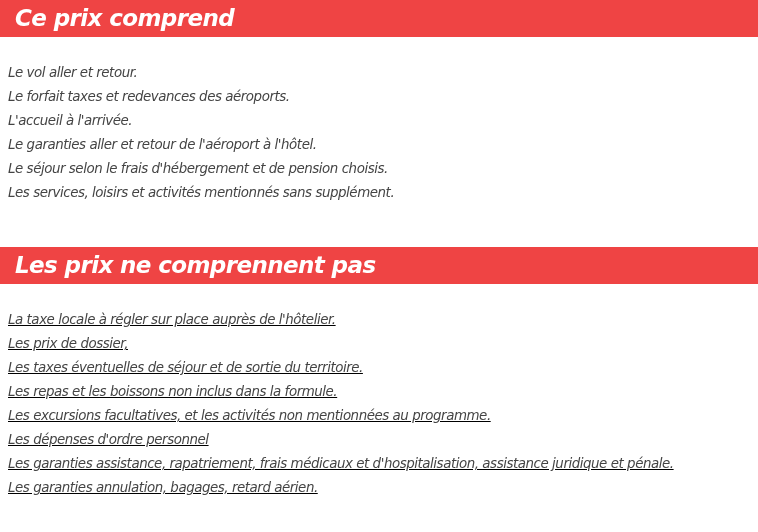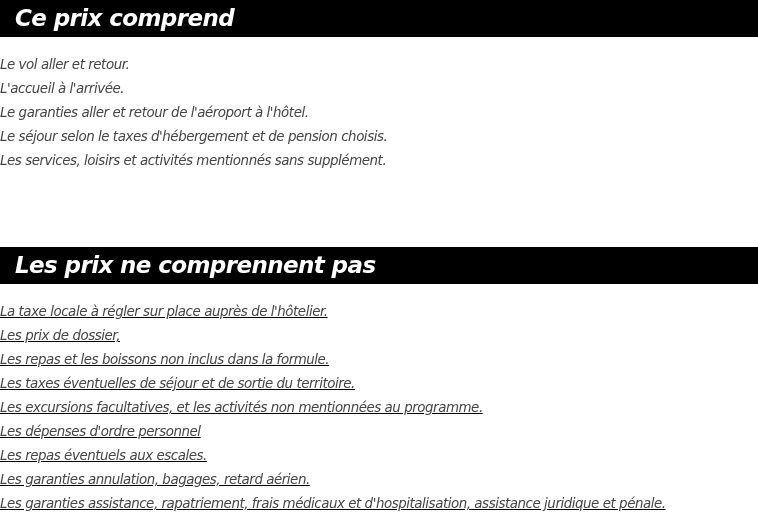--- a/index.html
+++ b/index.html
@@ -1,46 +1,46 @@
 <!DOCTYPE html>
 <html><head>
   <meta charset="utf-8">
   <style>
     html, body { margin: 0; padding: 0; background: #ffffff; }
     body { width: 758px; height: 532px; overflow: hidden; position: relative; }
     .section-header {
       position: absolute; left: 0; width: 758px; height: 37px;
-      background: #000000; color: #ffffff;
+      background: #ef4444; color: #ffffff;
       font-family: "DejaVu Sans", sans-serif; font-style: italic; font-weight: bold;
       font-size: 23px; line-height: 37px; padding-left: 15px; box-sizing: border-box;
       letter-spacing: -0.6px;
     }
-    .list { position: absolute; left: 0; margin: 0; padding: 0; list-style: none; }
+    .list { position: absolute; left: 0; margin: 8px; padding: 0; list-style: none; }
     .list li {
       font-family: "DejaVu Sans", sans-serif; font-style: italic;
       font-size: 13.4px; line-height: 24px; height: 24px; color: #444444;
       white-space: nowrap; letter-spacing: -0.45px;
     }
   </style>
 </head>
 <body>
 
 <div class="section-header" style="top:0;">Ce prix comprend</div>
 <ul class="list" style="top:53px;">
   <li>Le vol aller et retour.</li>
+  <li>Le forfait taxes et redevances des aéroports.</li>
   <li>L'accueil à l'arrivée.</li>
   <li>Le garanties aller et retour de l'aéroport à l'hôtel.</li>
-  <li>Le séjour selon le taxes d'hébergement et de pension choisis.</li>
+  <li>Le séjour selon le frais d'hébergement et de pension choisis.</li>
   <li>Les services, loisirs et activités mentionnés sans supplément.</li>
 </ul>
 
 <div class="section-header" style="top:247px;">Les prix ne comprennent pas</div>
 <ul class="list" style="top:300px;text-decoration:underline;">
   <li>La taxe locale à régler sur place auprès de l'hôtelier.</li>
   <li>Les prix de dossier,</li>
+  <li>Les taxes éventuelles de séjour et de sortie du territoire.</li>
   <li>Les repas et les boissons non inclus dans la formule.</li>
-  <li>Les taxes éventuelles de séjour et de sortie du territoire.</li>
   <li>Les excursions facultatives, et les activités non mentionnées au programme.</li>
   <li>Les dépenses d'ordre personnel</li>
-  <li>Les repas éventuels aux escales.</li>
+  <li>Les garanties assistance, rapatriement, frais médicaux et d'hospitalisation, assistance juridique et pénale.</li>
   <li>Les garanties annulation, bagages, retard aérien.</li>
-  <li>Les garanties assistance, rapatriement, frais médicaux et d'hospitalisation, assistance juridique et pénale.</li>
 </ul>
 
 </body></html>

